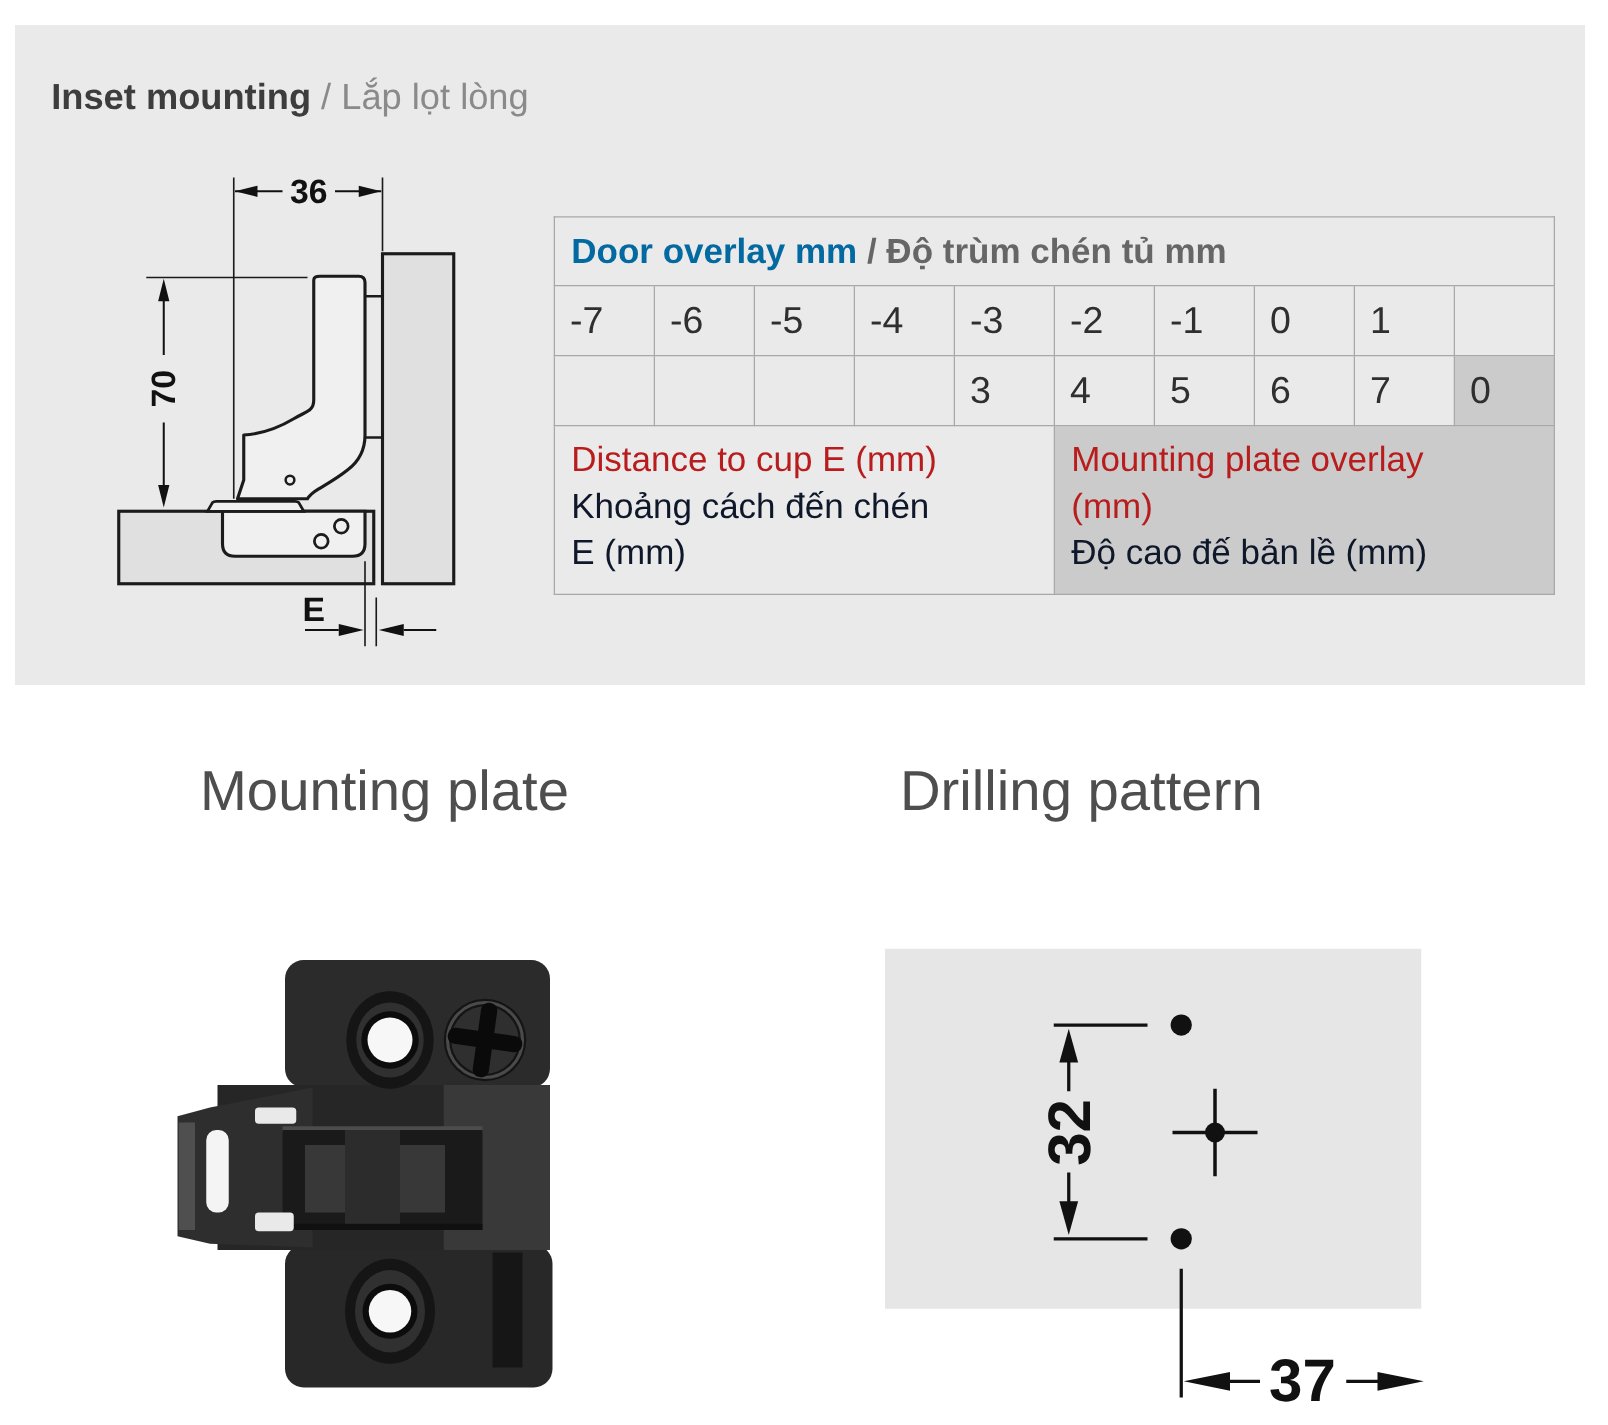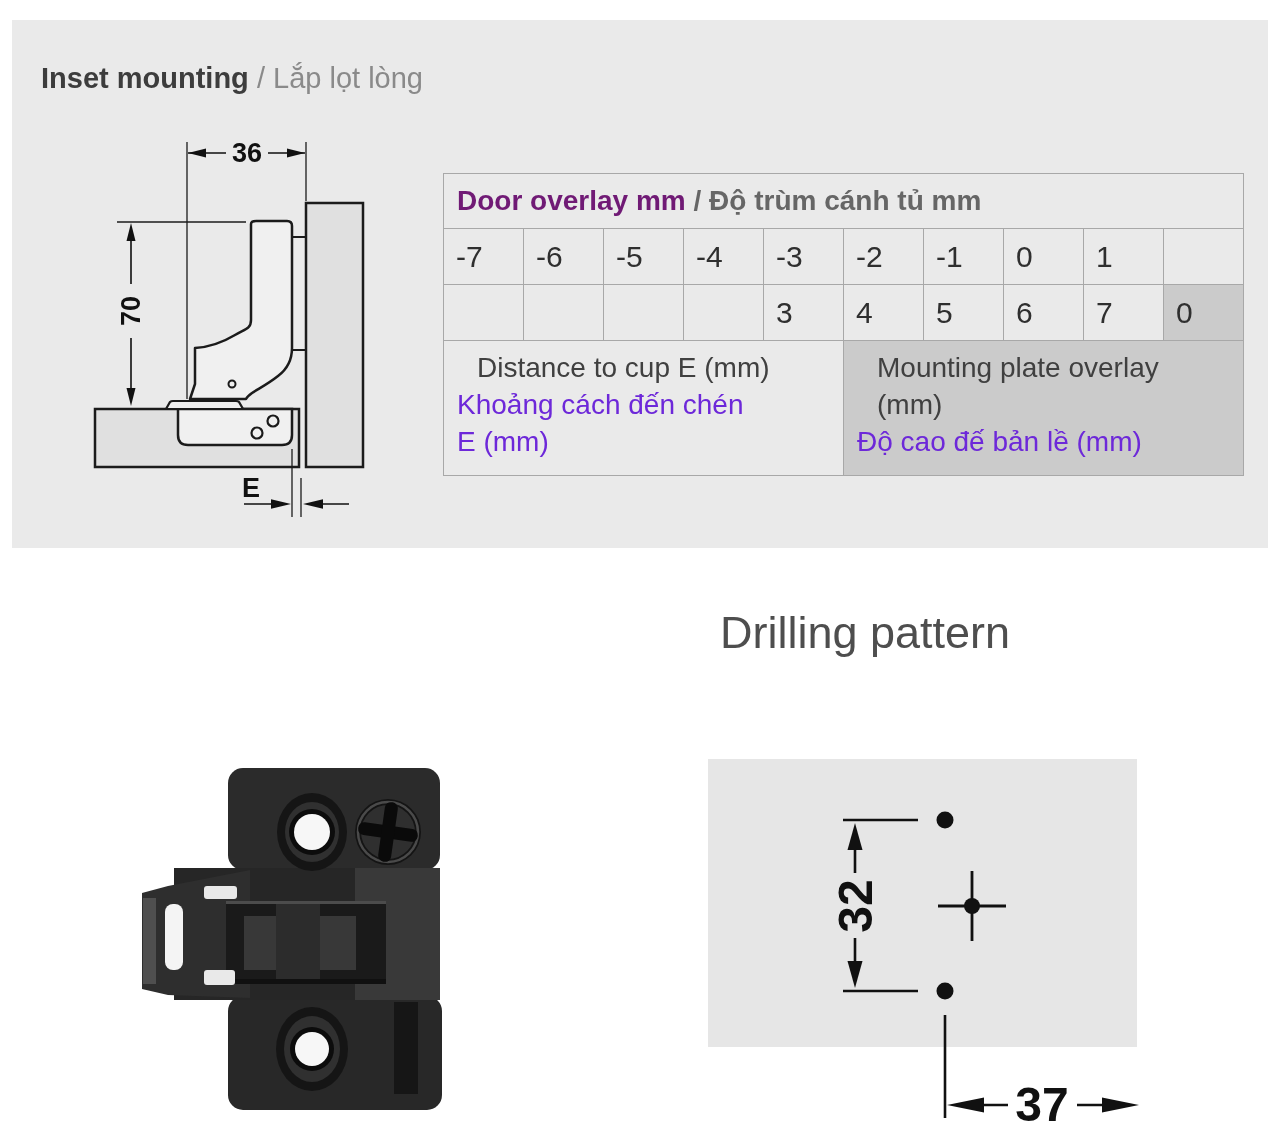--- a/index.html
+++ b/index.html
@@ -19,30 +19,30 @@
   .hinge-svg{position:absolute;left:88px;top:138px;}
   .overlay-table{
     position:absolute;left:443px;top:173px;width:800px;
     border-collapse:collapse;table-layout:fixed;
   }
   .overlay-table td{
     border:1px solid #a8a8a8;background:#eaeaea;
     font-size:30px;color:#2f2f2f;padding:0 0 0 12px;vertical-align:middle;
   }
   .overlay-table td.head-cell{height:54px;font-size:28px;padding-left:13px;white-space:nowrap;}
-  .head-cell .t-en{font-weight:700;color:#701a75;}
+  .head-cell .t-en{font-weight:700;color:#0369a1;}
   .head-cell .t-sep,.head-cell .t-vi{font-weight:700;color:#666666;}
   .overlay-table tr.num-row td{height:55px;}
   .overlay-table td.hl{background:#cbcbcb;}
   .overlay-table td.foot-cell{
     height:126px;font-size:28px;line-height:37px;
     vertical-align:top;padding:8px 6px 0 13px;
   }
-  .foot-cell .l1{color:#404040;margin-left:20px;}
-  .foot-cell .l2,.foot-cell .l3{color:#6d28d9;}
+  .foot-cell .l1{color:#b91c1c;}
+  .foot-cell .l2,.foot-cell .l3{color:#0f172a;}
   .section-heading{
     position:absolute;top:607px;font-size:45px;line-height:52px;
     font-weight:400;color:#4e4e4e;white-space:nowrap;
   }
   .heading-left{left:160px;}
   .heading-right{left:720px;}
   .plate-svg{position:absolute;left:140px;top:762px;}
   .drill-svg{position:absolute;left:700px;top:755px;}
   .dim-text{font-family:"Liberation Sans", sans-serif;font-weight:700;fill:#111111;}
 </style>
@@ -107,21 +107,21 @@
         <col style="width:80px">
       <col style="width:80px">
         <col style="width:80px">
         <col style="width:80px">
         <col style="width:80px">
         <col style="width:80px">
     </colgroup>
     <tbody>
         <tr>
       <td class="head-cell" colspan="10">
-        <span class="t-en">Door overlay mm</span><span class="t-sep"> / </span><span class="t-vi">Độ trùm cánh tủ mm</span>
+        <span class="t-en">Door overlay mm</span><span class="t-sep"> / </span><span class="t-vi">Độ trùm chén tủ mm</span>
       </td>
     </tr>
     <tr class="num-row">
       <td>-7</td>
       <td>-6</td>
       <td>-5</td>
       <td>-4</td>
       <td>-3</td>
       <td>-2</td>
       <td>-1</td>
@@ -149,20 +149,21 @@
       </td>
       <td class="foot-cell hl" colspan="5">
         <div class="l1">Mounting plate overlay</div>
         <div class="l1">(mm)</div>
         <div class="l3">Độ cao đế bản lề (mm)</div>
       </td>
     </tr>
   </tbody>
     </table>
 
+  <div class="section-heading heading-left">Mounting plate</div>
   <div class="section-heading heading-right">Drilling pattern</div>
 
   <svg class="plate-svg" width="306" height="352" viewBox="0 0 306 352" xmlns="http://www.w3.org/2000/svg">
     <rect x="88" y="6" width="212" height="102" rx="15" fill="#2b2b2b"></rect>
     <rect x="88" y="234" width="214" height="114" rx="15" fill="#282828"></rect>
     <rect x="34" y="106" width="266" height="132" fill="#262626"></rect>
     <rect x="215" y="106" width="85" height="132" fill="#393939"></rect>
     <polygon points="110,108 28,124 2,131 2,227 28,233 110,236" fill="#2e2e2e"></polygon>
     <rect x="3" y="136" width="13" height="86" fill="#4f4f4f"></rect>
     <rect x="25" y="142" width="18" height="66" rx="8" fill="#f4f4f4"></rect>

